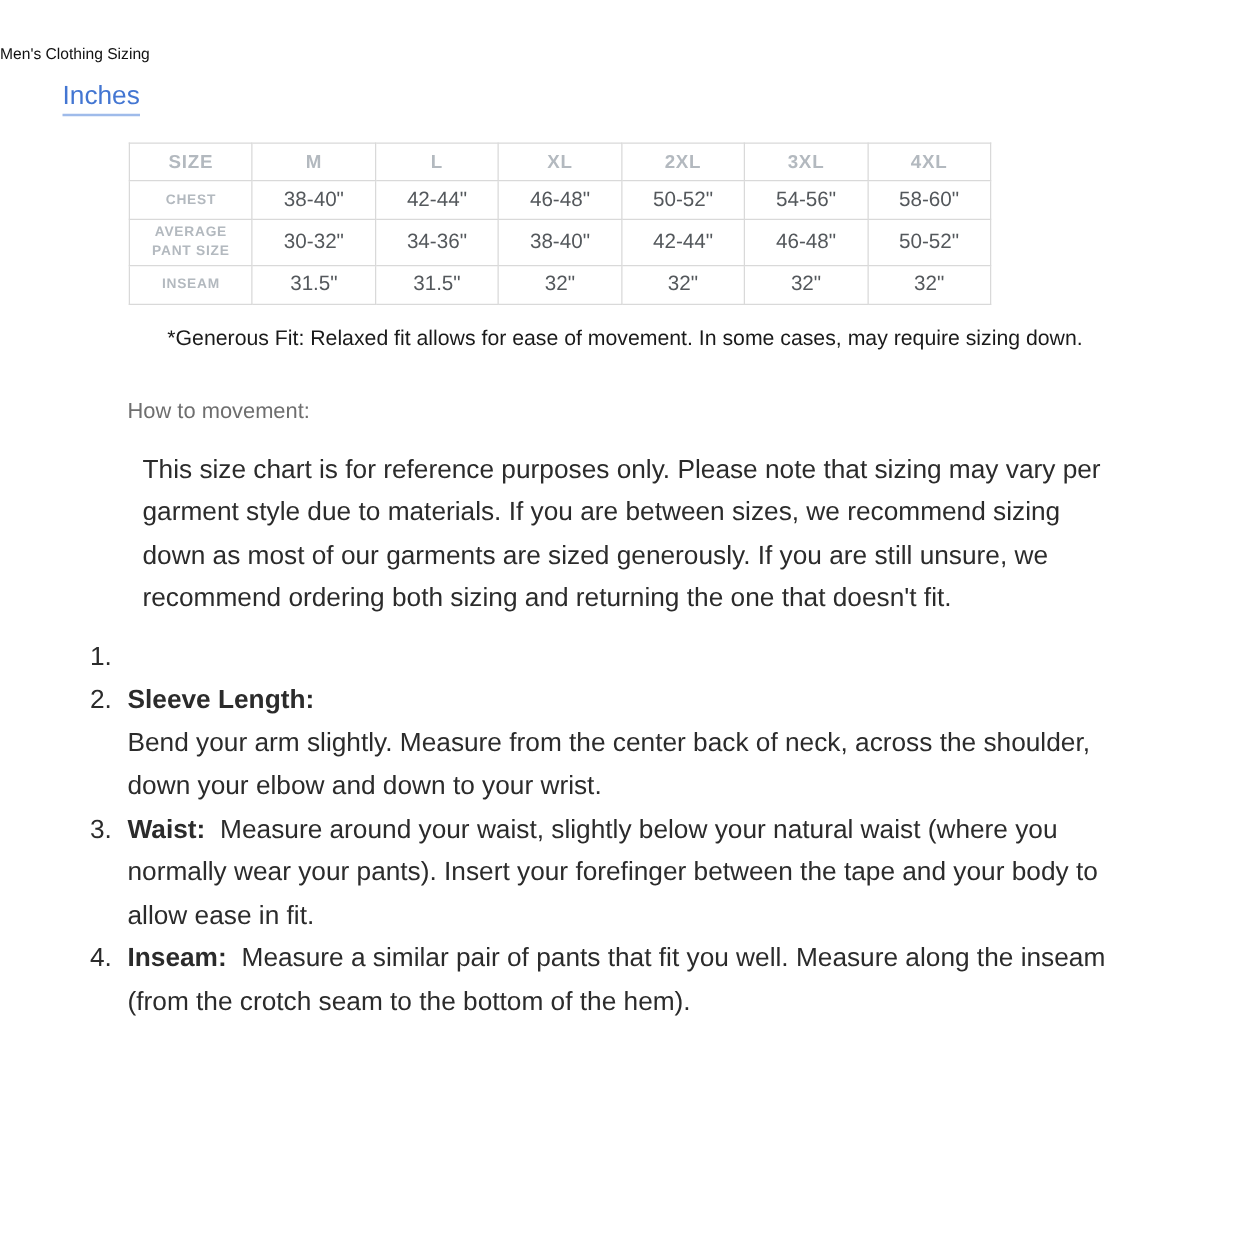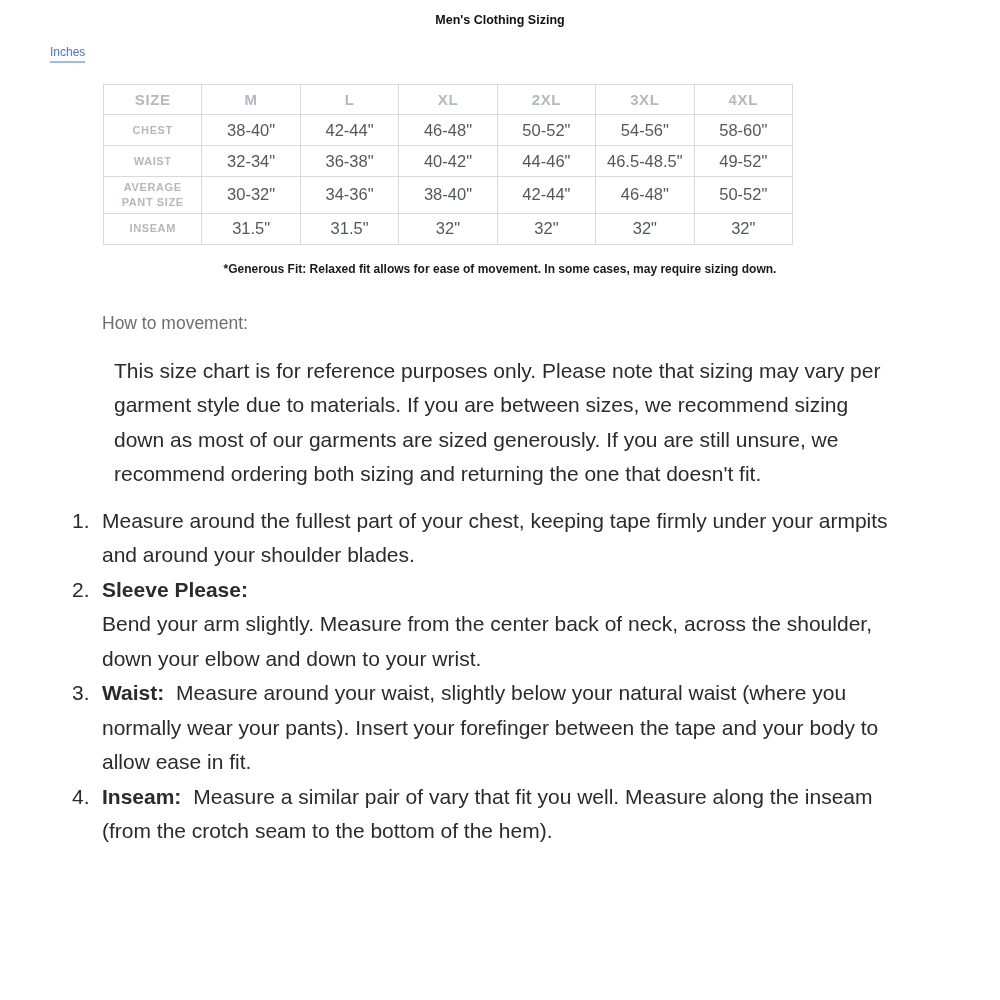--- a/index.html
+++ b/index.html
@@ -8,32 +8,32 @@
     width: 1000px;
     height: 1000px;
     background: #ffffff;
     font-family: "Liberation Sans", sans-serif;
     color: #2b2b2b;
     overflow: hidden;
   }
 
   
   .page-title {
-    padding-top: 13px;
-    text-align: center;
+    padding-top: 36px;
+    text-align: left;
     font-size: 12.5px;
-    font-weight: bold;
+    font-weight: normal;
     color: #111111;
   }
 
   
   .units-bar { margin: 15px 0 0 50px; }
   .units-link {
     display: inline-block;
-    font-size: 12px;
+    font-size: 21px;
     color: #4376d2;
     text-decoration: none;
     border-bottom: 2px solid #9fbbea;
     padding-bottom: 2px;
     cursor: pointer;
   }
 
   
   table.size-table {
     margin: 21px 0 0 103px;
@@ -65,22 +65,22 @@
   .size-table tbody td {
     height: 31px;
     font-size: 16.5px;
     color: #54585c;
   }
 
   
   .footnote {
     margin-top: 17px;
     text-align: center;
-    font-size: 12px;
-    font-weight: bold;
+    font-size: 17px;
+    font-weight: normal;
     color: #1a1a1a;
   }
 
   
   .guide {
     margin: 37px 0 0 102px;
     width: 792px;
   }
   .guide-heading {
     font-size: 17.5px;
@@ -132,29 +132,20 @@
     <tr>
       <th>CHEST</th>
       <td>38-40"</td>
       <td>42-44"</td>
       <td>46-48"</td>
       <td>50-52"</td>
       <td>54-56"</td>
       <td>58-60"</td>
     </tr>
     <tr>
-      <th>WAIST</th>
-      <td>32-34"</td>
-      <td>36-38"</td>
-      <td>40-42"</td>
-      <td>44-46"</td>
-      <td>46.5-48.5"</td>
-      <td>49-52"</td>
-    </tr>
-    <tr>
       <th>AVERAGE PANT SIZE</th>
       <td>30-32"</td>
       <td>34-36"</td>
       <td>38-40"</td>
       <td>42-44"</td>
       <td>46-48"</td>
       <td>50-52"</td>
     </tr>
     <tr>
       <th>INSEAM</th>
@@ -170,38 +161,37 @@
 
 <div class="footnote">*Generous Fit: Relaxed fit allows for ease of movement. In some cases, may require sizing down.</div>
 
 <div class="guide">
   <h2 class="guide-heading">How to movement:</h2>
   <p class="intro">This size chart is for reference purposes only. Please note that sizing may vary per garment style due to materials. If you are between sizes, we recommend sizing down as most of our garments are sized generously. If you are still unsure, we recommend ordering both sizing and returning the one that doesn't fit.</p>
   <ol class="steps">
     <li class="step label-block">
       <span class="step-num">1.</span>
       <div class="step-content">
-        <span class="step-text">Measure around the fullest part of your chest, keeping tape firmly under your armpits and around your shoulder blades.</span>
       </div>
     </li>
     <li class="step label-block">
       <span class="step-num">2.</span>
       <div class="step-content">
-        <span class="step-label">Sleeve Please:</span>
+        <span class="step-label">Sleeve Length:</span>
         <span class="step-text">Bend your arm slightly. Measure from the center back of neck, across the shoulder, down your elbow and down to your wrist.</span>
       </div>
     </li>
     <li class="step label-inline">
       <span class="step-num">3.</span>
       <div class="step-content">
         <span class="step-label">Waist:</span>
         <span class="step-text">Measure around your waist, slightly below your natural waist (where you normally wear your pants). Insert your forefinger between the tape and your body to allow ease in fit.</span>
       </div>
     </li>
     <li class="step label-inline">
       <span class="step-num">4.</span>
       <div class="step-content">
         <span class="step-label">Inseam:</span>
-        <span class="step-text">Measure a similar pair of vary that fit you well. Measure along the inseam (from the crotch seam to the bottom of the hem).</span>
+        <span class="step-text">Measure a similar pair of pants that fit you well. Measure along the inseam (from the crotch seam to the bottom of the hem).</span>
       </div>
     </li>
   </ol>
 </div>
 
 </body></html>

